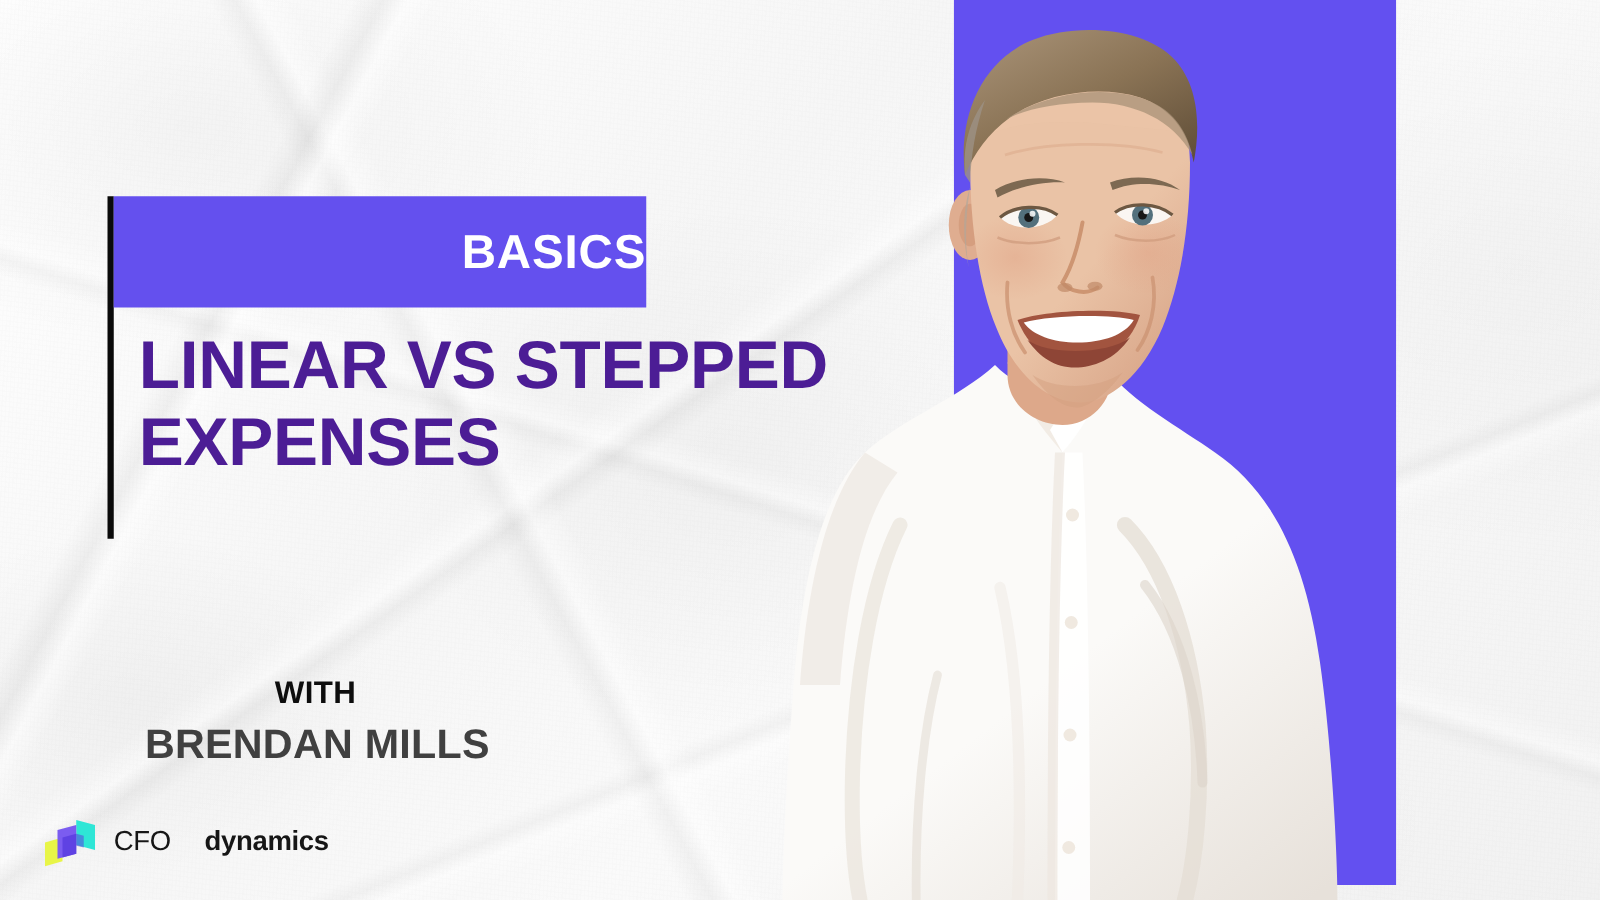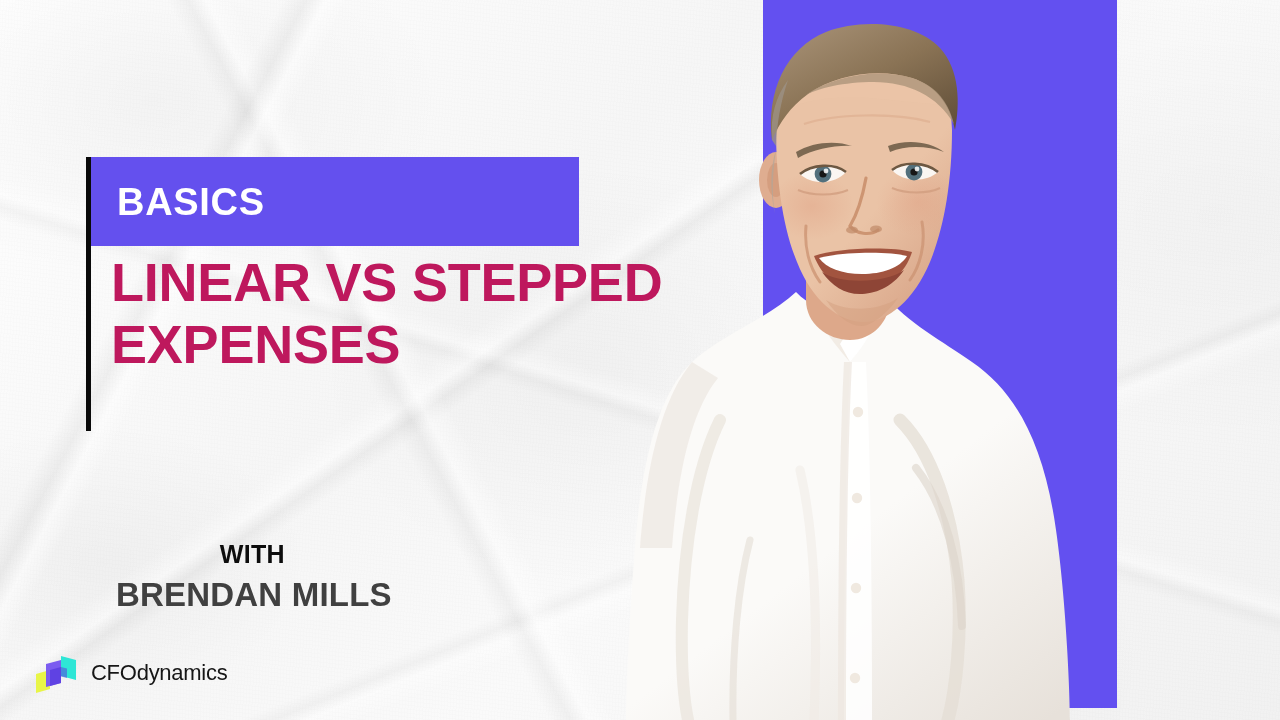--- a/index.html
+++ b/index.html
@@ -50,30 +50,30 @@
     position:absolute; left:600px; top:0; width:560px; height:720px;
   }
 
   
   .accent-rule {
     position:absolute; left:86px; top:157px;
     width:5px; height:274px; background:#0a0a0a;
   }
   .eyebrow-badge {
     position:absolute; left:91px; top:157px;
-    width:488px; height:89px;
-    display:flex; align-items:center;
+    width:426px; height:89px;
+    display:flex; align-items:center;justify-content:flex-end;
   }
   .eyebrow-text {
     margin-left:26px; color:#ffffff;
     font-size:38px; font-weight:700; letter-spacing:.018em; line-height:1;
   }
   .headline {
-    position:absolute; left:111px; top:252px; width:620px;
-    color:#be185d; font-size:54px; font-weight:700;
+    position:absolute; left:111px; top:262px; width:620px;
+    color:#4c1d95; font-size:54px; font-weight:700;
     line-height:1.14; letter-spacing:-.004em;
   }
   .credit {
     position:absolute; left:113px; top:541px;
   }
   .credit-with {
     color:#0d0d0d; font-size:25px; font-weight:700;
     letter-spacing:.012em; line-height:1.1;text-align:center;
   }
   .credit-name {
@@ -86,21 +86,21 @@
   .brand {
     position:absolute; left:33px; top:652px;
     display:flex; align-items:center; gap:12px;
   }
   .brand-mark { width:46px; height:42px; display:block; }
   .brand-word {
     font-size:22px; letter-spacing:-.012em; color:#161616;
     white-space:nowrap; line-height:1;
   }
   .brand-word .bold { font-weight:400; }
-  .brand-word .light { font-weight:400; }
+  .brand-word .light { font-weight:700;margin-left:27px; }
 </style>
 </head>
 <body>
 
 <div id="slide">
 
   <div class="paper-base"></div>
   <div class="paper-creases"></div>
   <div class="paper-grain"></div>
 

